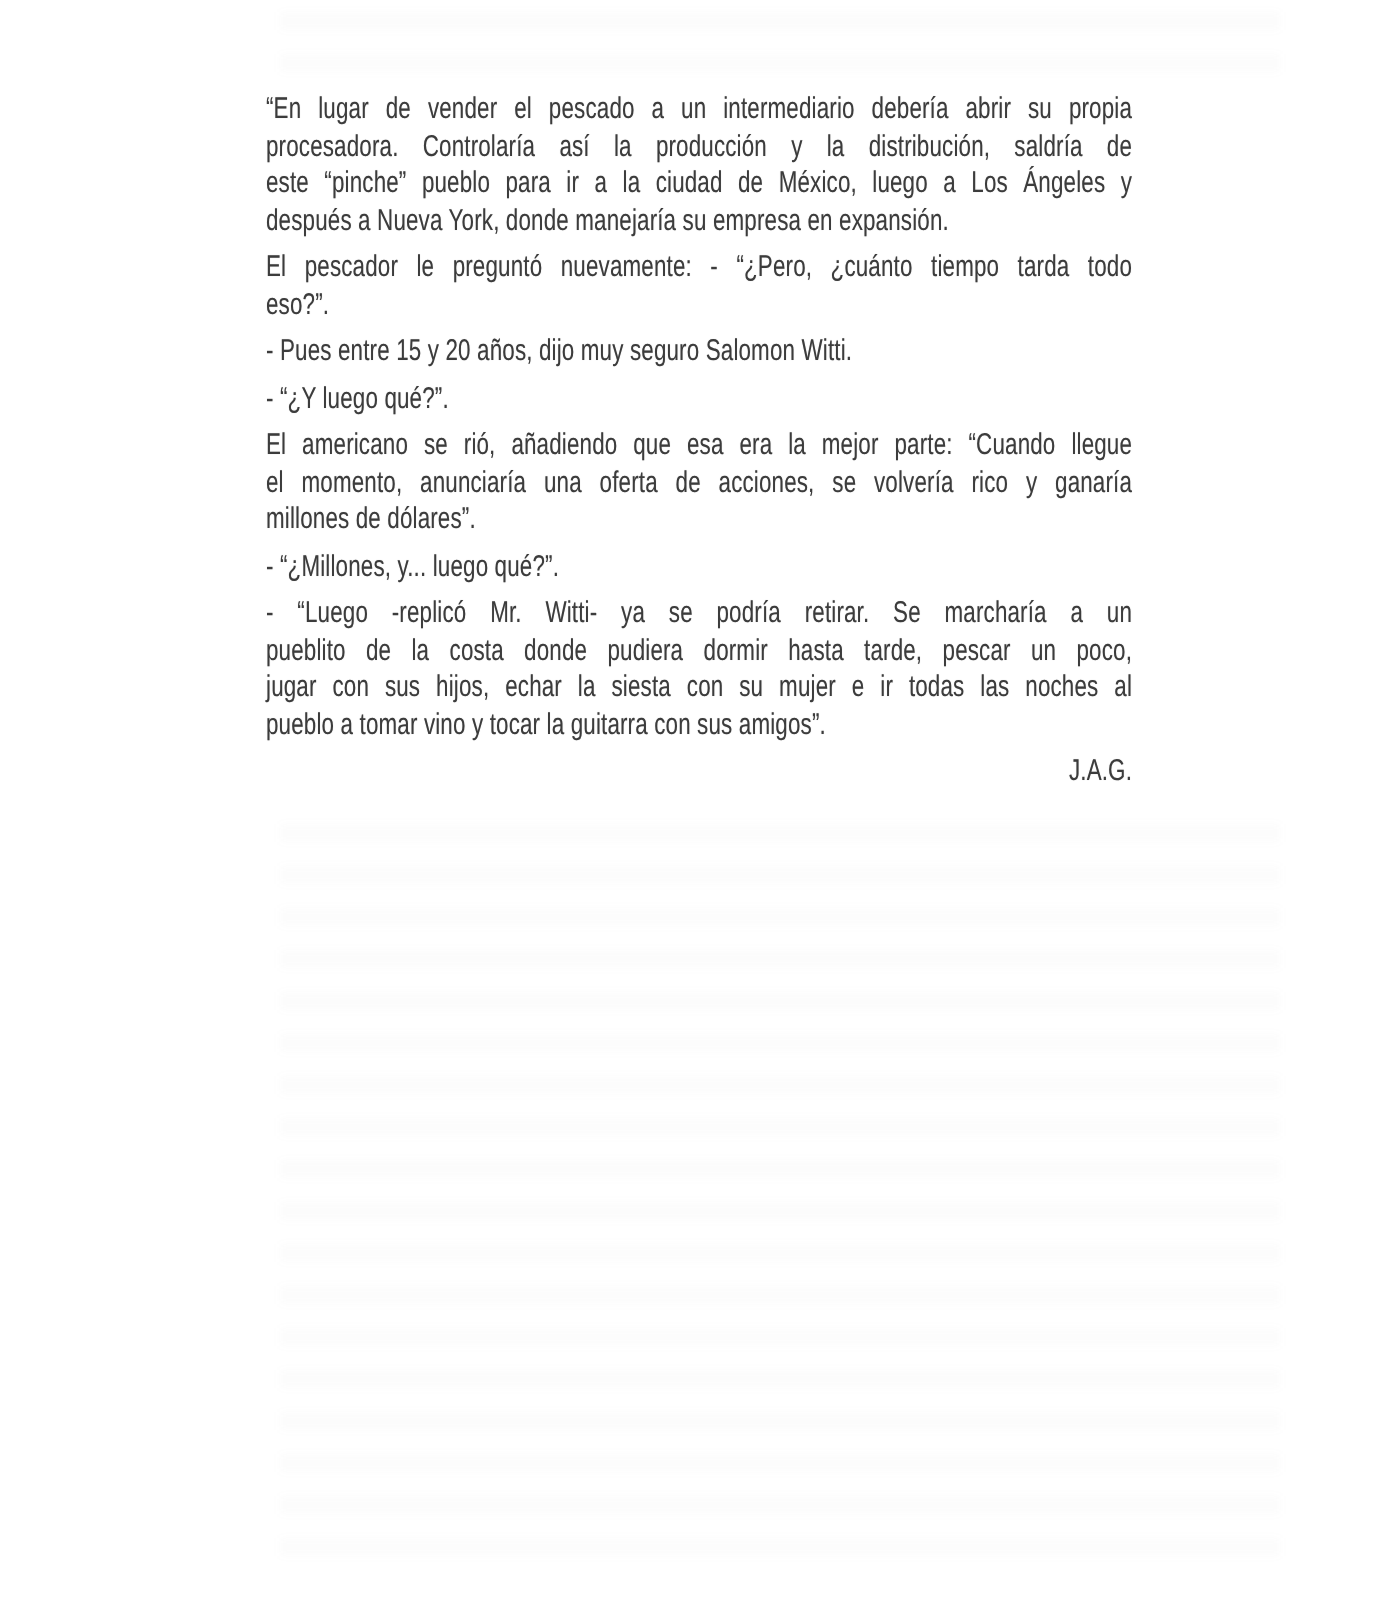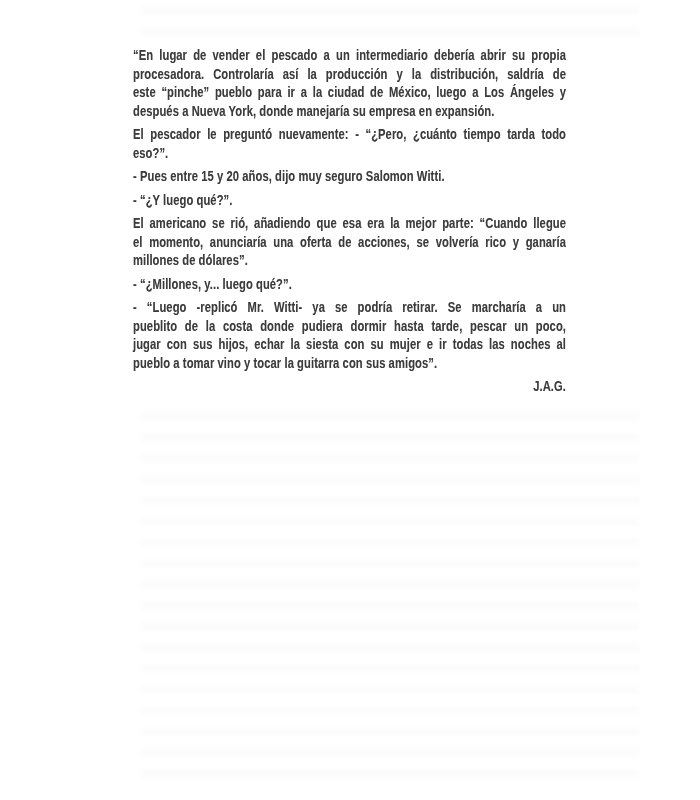--- a/index.html
+++ b/index.html
@@ -7,21 +7,20 @@
     padding: 0;
     background: #ffffff;
   }
   .page {
     position: relative;
     width: 700px;
     height: 800px;
     background: #ffffff;
     overflow: hidden;
     font-family: "Liberation Sans", sans-serif;
-    font-weight: bold;
   }
   
   .text-block {
     position: absolute;
     left: 133px;
     top: 46px;
     width: 580px;
     transform: scaleX(0.7466);
     transform-origin: left top;
     font-size: 15px;

